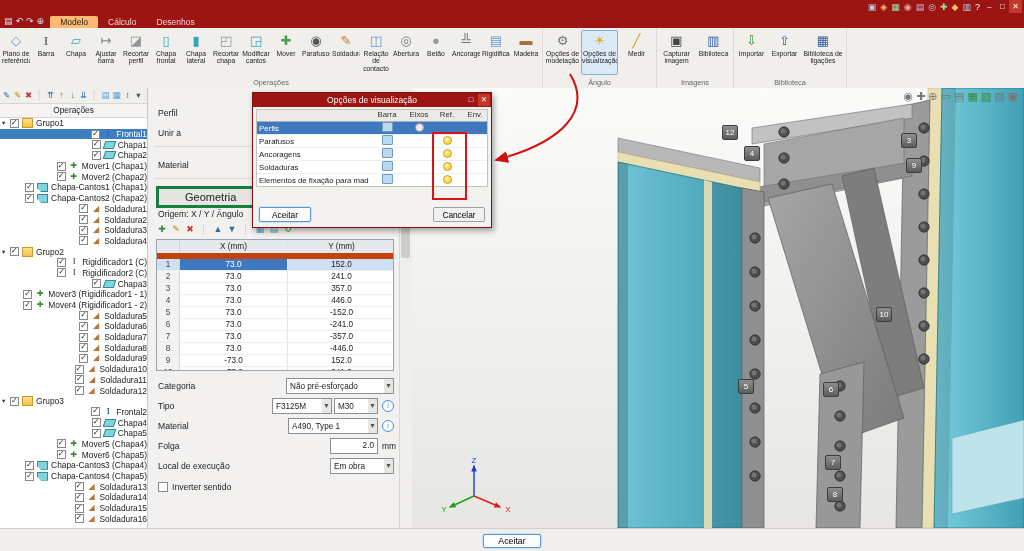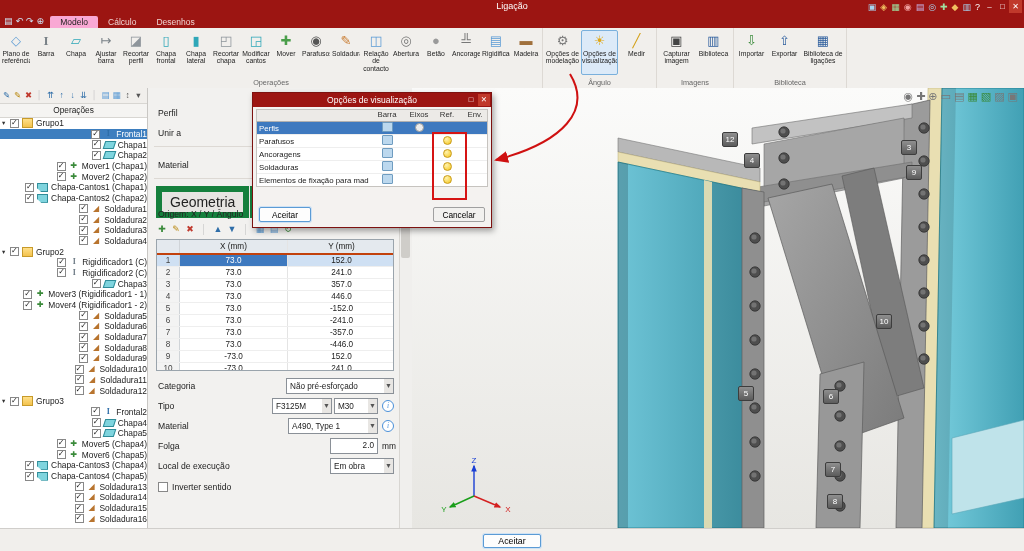--- a/index.html
+++ b/index.html
@@ -14,21 +14,21 @@
   .tb-controls{position:absolute;right:2px;top:0;display:flex;}
   .wbtn{width:13px;height:13px;color:#fff;font-size:8px;text-align:center;line-height:13px;}
   .wbtn.close{background:#c0392b;}
 
   
   #menubar{position:absolute;left:0;top:14px;width:1024px;height:14px;background:#9c1512;display:flex;align-items:flex-end;}
   .qat{display:flex;gap:3px;padding:0 6px 1px 4px;}
   .qi{font-size:9px;line-height:12px;}
   .mtabs{display:flex;height:14px;align-items:flex-end;}
   .mtab{padding:1px 10px 1px 10px;color:#f0d4d2;font-size:8.5px;}
-  .mtab.active{background:#f9a8d4;color:#222;border-radius:2px 2px 0 0;}
+  .mtab.active{background:#fdba74;color:#222;border-radius:2px 2px 0 0;}
 
   
   #ribbon{position:absolute;left:0;top:28px;width:1024px;height:60px;background:#f1efec;border-bottom:1px solid #d0cecb;display:flex;}
   .rgroup{border-right:1px solid #ddd9d4;display:flex;flex-direction:column;}
   .rbtns{flex:1;display:flex;align-items:flex-start;padding:2px 1px 0 1px;}
   .rbtn{width:28px;display:flex;flex-direction:column;align-items:center;padding:1px 0;border:1px solid transparent;border-radius:2px;}
   .g2 .rbtn,.g3 .rbtn{width:35px;}
   .g4 .rbtn{width:31px;}
   .g4 .rbtn:last-child{width:42px;}
   .rbtn.sel{background:#dceaf8;border-color:#7ab0dc;}
@@ -85,28 +85,28 @@
   .tico.k-corners{background:#7fd4de;border:1px solid #2e8b98;width:9px;height:7px;clip-path:polygon(0 0,100% 0,100% 100%,38% 100%,0 60%);}
   .tico.k-move::before{content:"✚";color:#3a8a3a;}
   .tico.k-weld::before{content:"◢";color:#b8742e;}
   .tlab{font-size:8.4px;overflow:hidden;}
 
   
   #midpanel{position:absolute;left:148px;top:88px;width:264px;height:440px;background:#f2f1ef;border-right:1px solid #c9c7c4;}
   .mp-label{position:absolute;left:10px;font-size:8.6px;}
   .mp-sep{position:absolute;left:6px;right:6px;height:1px;background:#ddd9d4;}
   .ptabs{position:absolute;left:8px;top:98px;display:flex;}
-  .ptab{padding:2px 8px;font-size:14px;background:#e7e5e2;border:6px solid #15803d;margin-right:1px;display:flex;align-items:center;gap:3px;}
+  .ptab{padding:2px 26px;font-size:11px;background:#e7e5e2;border:3px solid #15803d;margin-right:1px;display:flex;align-items:center;gap:3px;}
   .ptab.active{background:#fff;font-weight:bold;}
   .ptab .tchk{margin-right:0;}
   .mp-origin{position:absolute;left:10px;top:121px;font-size:8.6px;}
   .gridbar{position:absolute;left:8px;top:135px;display:flex;gap:2px;align-items:center;}
   .gbi{font-size:9px;width:12px;text-align:center;line-height:13px;}
   .pgrid{position:absolute;left:8px;top:151px;width:236px;height:130px;border:1px solid #9aa4ac;background:#fff;overflow:hidden;}
-  .ghead{display:flex;height:13px;background:#e4e9ee;border-bottom:2px solid #c2410c;font-size:8.2px;}
+  .ghead{display:flex;height:13px;background:#e4e9ee;border-bottom:6px solid #c2410c;font-size:8.2px;}
   .ghead .gn{background:#e4e9ee;}
   .gn{width:22px;flex:none;text-align:center;border-right:1px solid #d0d4d8;line-height:11px;}
   .gx,.gy{width:107px;flex:none;text-align:center;border-right:1px solid #e4e4e4;line-height:11px;}
   .ghead .gx,.ghead .gy{line-height:13px;}
   .grow{display:flex;height:11px;border-bottom:1px solid #eee;font-size:8.2px;}
   .grow .gn{background:#f3f3f3;color:#444;}
   .grow.sel .gn,.grow.sel .gy{background:#cfe0f3;}
   .grow.sel .gx{background:#3e79bf;color:#fff;}
   .frow-label{position:absolute;left:10px;font-size:8.6px;}
   .selbox{position:absolute;height:14px;background:#fff;border:1px solid #8a9097;display:flex;align-items:center;font-size:8.2px;}
@@ -116,21 +116,21 @@
   .suffix{position:absolute;font-size:8.4px;}
   .info{position:absolute;width:10px;height:10px;border:1px solid #4a90d9;border-radius:50%;color:#4a90d9;font-size:7.5px;text-align:center;line-height:10px;font-family:"Liberation Serif",serif;font-style:italic;background:#fff;}
   .cbrow{position:absolute;left:10px;display:flex;align-items:center;gap:4px;font-size:8.6px;}
   .cb{width:8px;height:8px;border:1px solid #888;background:#fff;}
   .mp-scroll{position:absolute;right:0;top:98px;bottom:0;width:12px;background:#f0efed;border-left:1px solid #d8d6d2;}
   .mp-thumb{position:absolute;left:1px;top:2px;width:9px;height:70px;background:#cfcdc9;border-radius:2px;}
 
   
   #viewport{position:absolute;left:412px;top:88px;width:612px;height:440px;overflow:hidden;}
   #scene{display:block;}
-  #tags-layer{position:absolute;left:0;top:8px;width:612px;height:440px;pointer-events:none;}
+  #tags-layer{position:absolute;left:0;top:1px;width:612px;height:440px;pointer-events:none;}
   .tag3d{position:absolute;width:14px;height:13px;background:linear-gradient(#8f8f8f,#5c5c5c);color:#fff;
     font-size:8px;text-align:center;line-height:13px;border:1px solid #3d3d3d;border-radius:2px;}
   #vtoolbar{position:absolute;top:1px;right:6px;display:flex;gap:3px;}
   .vti{font-size:11px;line-height:14px;}
   #axis-svg{position:absolute;left:26px;top:366px;}
 
   
   #footer{position:absolute;left:0;top:528px;width:1024px;height:23px;background:#f1efec;border-top:1px solid #d0cecb;
     display:flex;justify-content:center;align-items:center;}
   .btn{font-size:8.8px;padding:1px 14px;background:#fdfdfd;border:1px solid #5b9bd5;border-radius:2px;box-shadow:0 0 0 1px #cfe2f4;}
@@ -163,21 +163,20 @@
   .dlg-cancel{position:absolute;right:6px;bottom:5px;width:52px;height:15px;font-size:8.3px;background:#f2f1ef;border:1px solid #a0a0a0;border-radius:2px;}
 
   #arrow{position:absolute;left:470px;top:68px;width:140px;height:110px;z-index:60;pointer-events:none;}
 </style>
 </head>
 <body>
 
 <div id="app">
 
   <div id="titlebar">
-    <div class="tb-title">Ligação</div>
     <div class="tb-icons">
 
     <span class="tbi" style="color: rgb(168, 212, 240);">▣</span>
         <span class="tbi" style="color: rgb(240, 192, 96);">◈</span>
         <span class="tbi" style="color: rgb(159, 224, 159);">▦</span>
         <span class="tbi" style="color: rgb(240, 160, 160);">◉</span>
         <span class="tbi" style="color: rgb(200, 180, 232);">▤</span>
         <span class="tbi" style="color: rgb(168, 212, 240);">◎</span>
         <span class="tbi" style="color: rgb(159, 224, 159);">✚</span>
         <span class="tbi" style="color: rgb(240, 192, 96);">◆</span>

